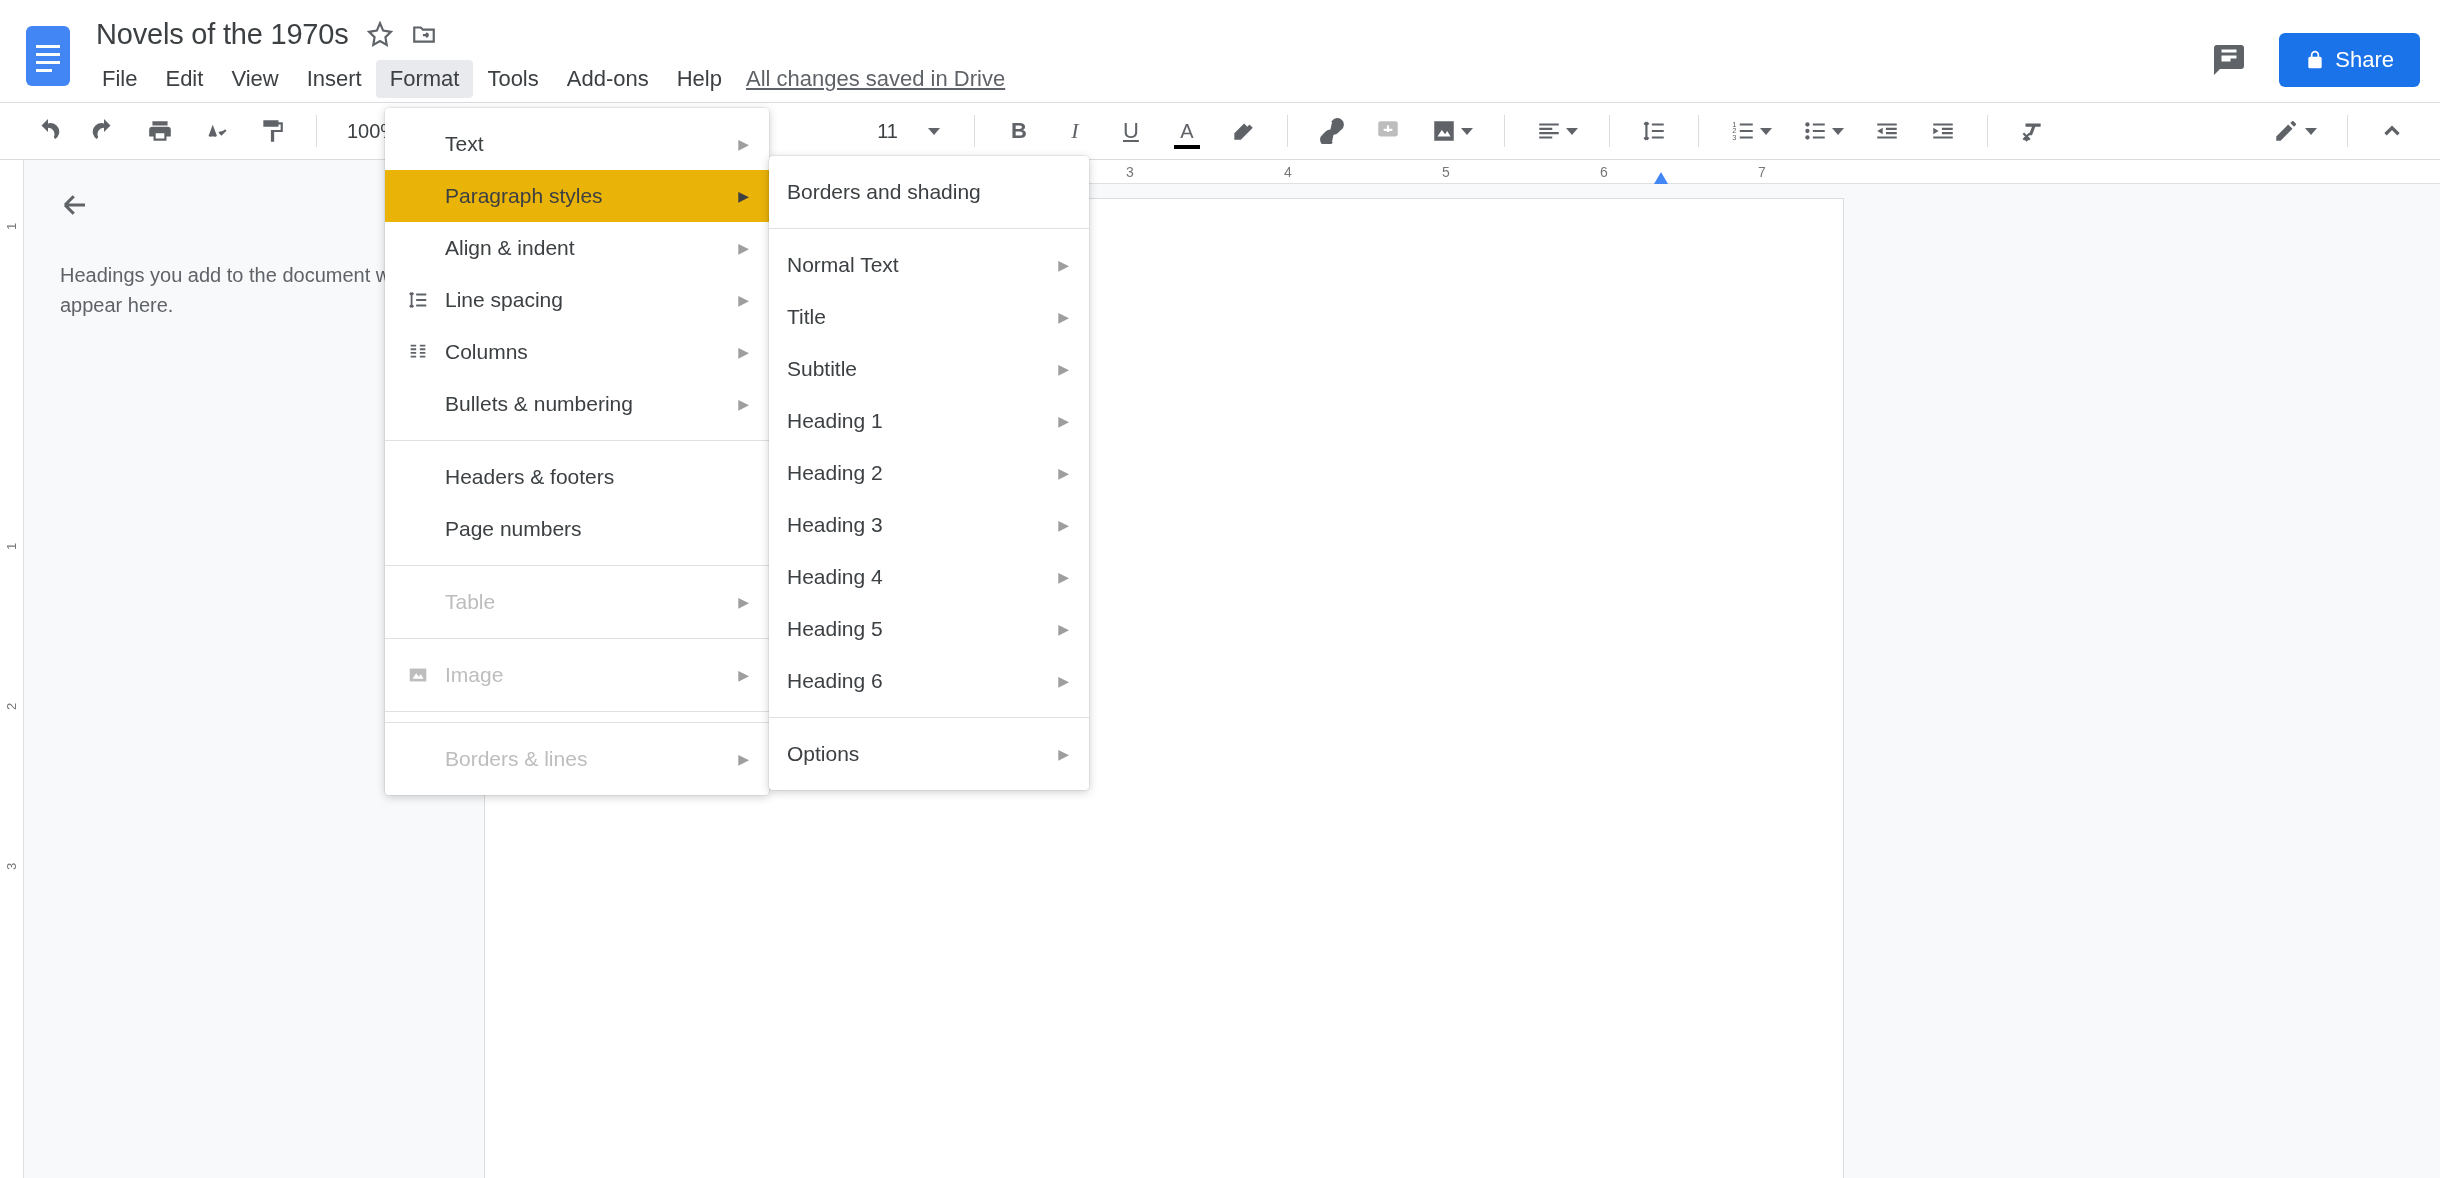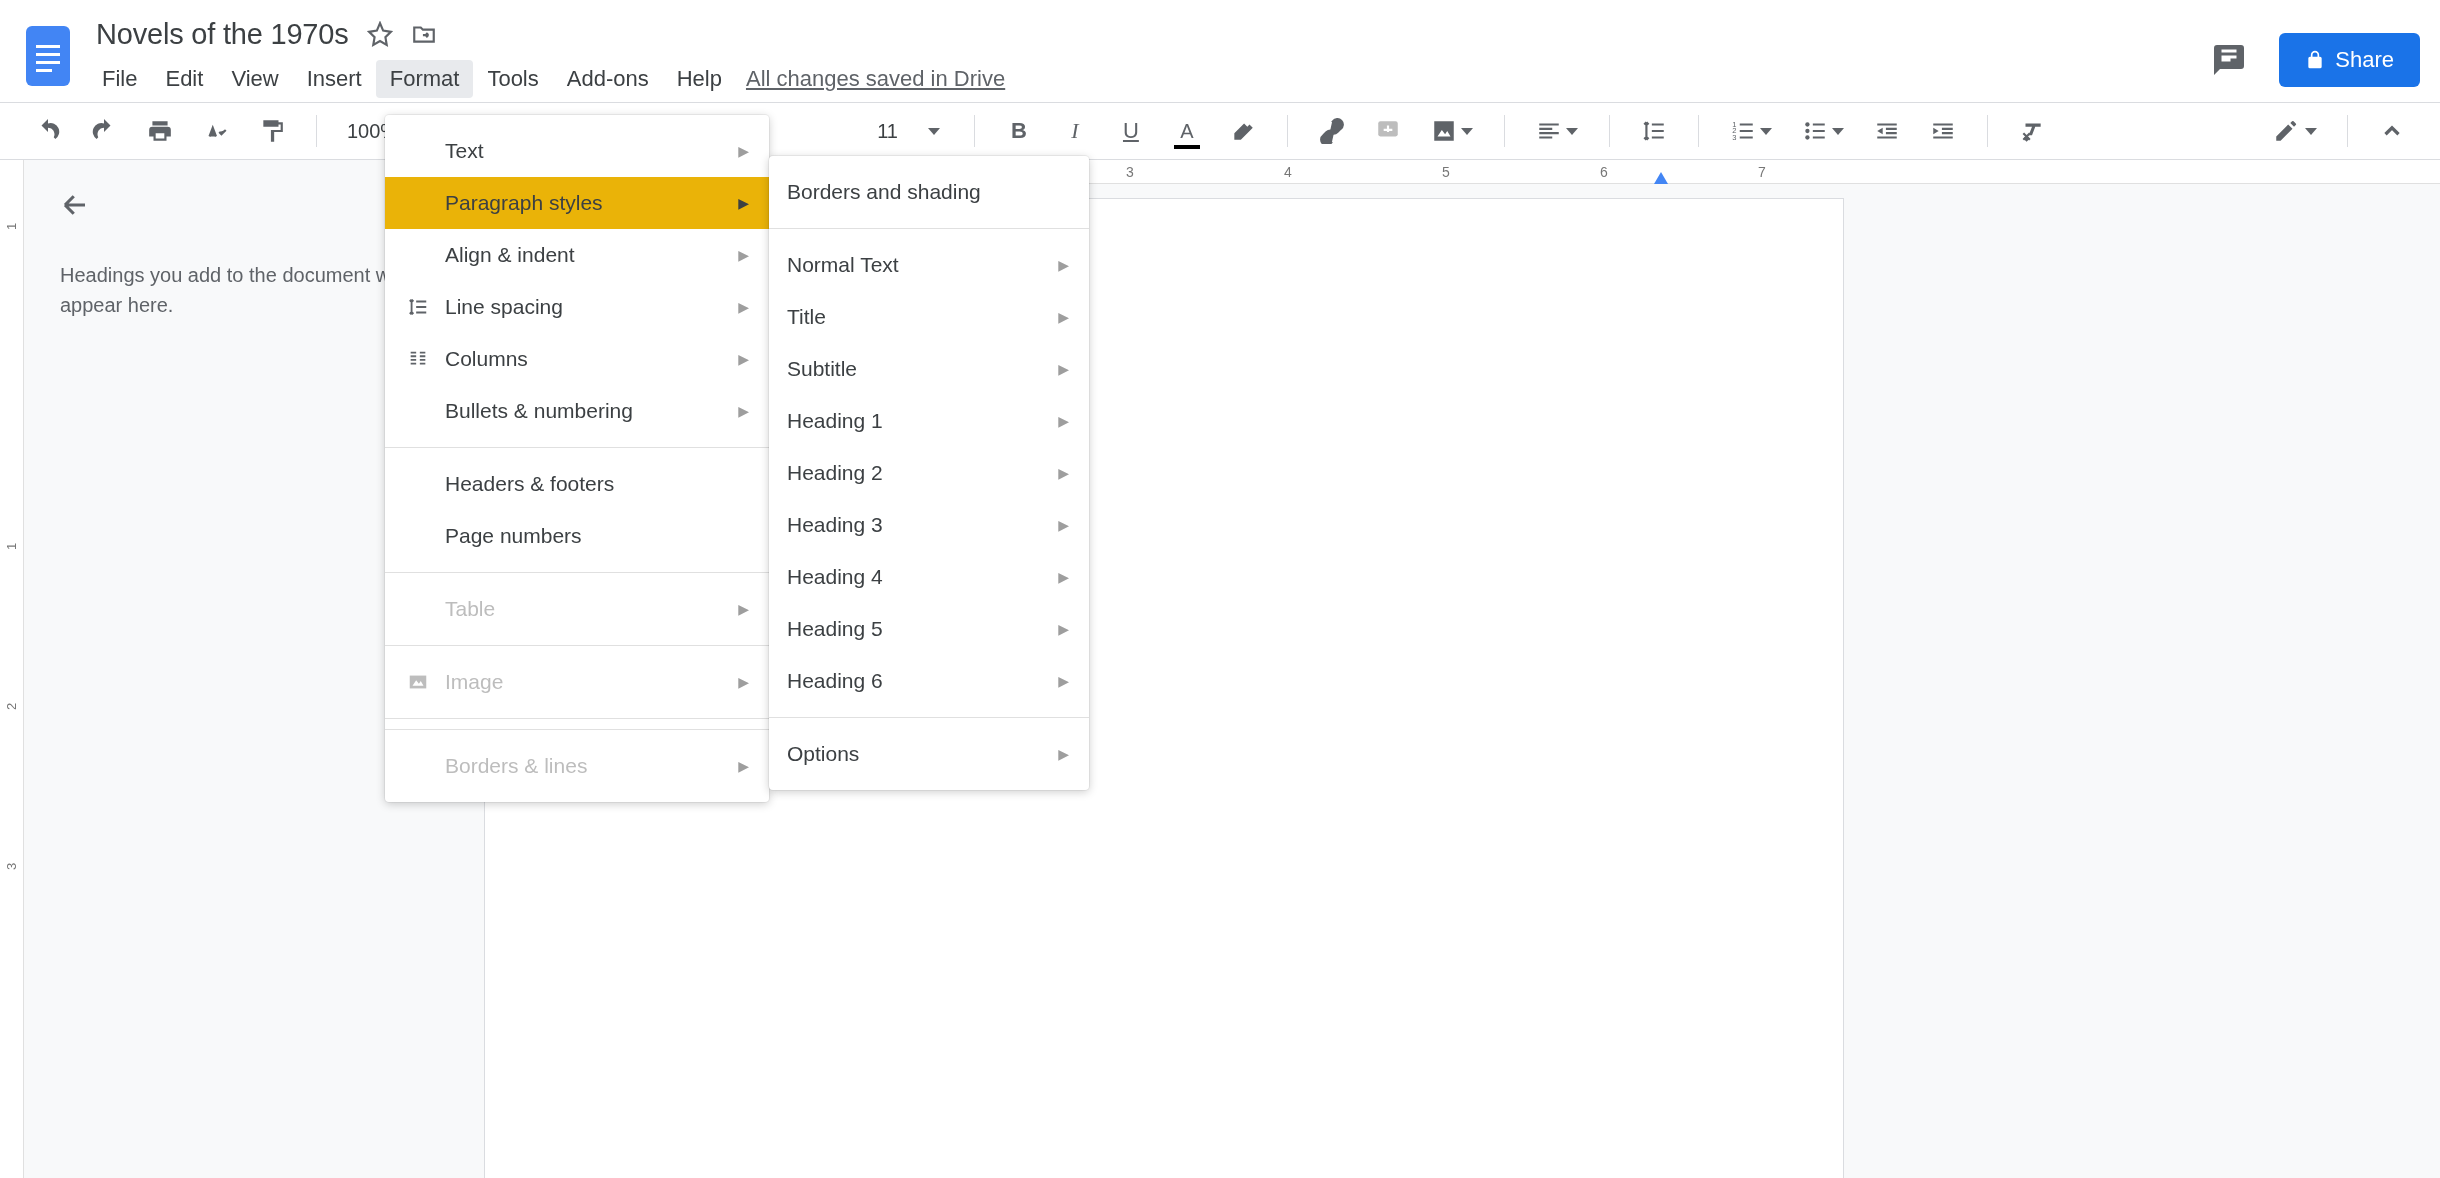--- a/index.html
+++ b/index.html
@@ -40,21 +40,21 @@
   .hruler-content { position: relative; height: 100%; }
   .hruler-num { position: absolute; top: 4px; }
   .outline-panel { width: 460px; padding: 30px 30px 0 36px; }
   .back-arrow { width: 30px; height: 30px; color: #5f6368; margin-bottom: 40px; }
   .outline-text { font-size: 20px; color: #5f6368; line-height: 1.5; }
   .page-area { position: absolute; left: 484px; top: 24px; right: 0; bottom: 0; overflow: hidden; }
   .page { width: 1360px; min-height: 1600px; background: #fff; border: 1px solid #dadce0; margin-top: 14px; }
 
   
   .menu { position: absolute; background: #fff; border-radius: 4px; box-shadow: 0 2px 10px rgba(0,0,0,0.2), 0 0 0 1px rgba(0,0,0,0.05); padding: 10px 0; z-index: 100; }
-  .format-menu { left: 385px; top: 115px; width: 384px; }
+  .format-menu { left: 385px; top: 108px; width: 384px; }
   .para-menu { left: 769px; top: 156px; width: 320px; }
   .m-item { display: flex; align-items: center; height: 52px; padding: 0 20px 0 18px; font-size: 21px; color: #3c4043; cursor: pointer; position: relative; }
   .m-item.highlight { background: #eab308; }
   .m-item.disabled { color: #bdbdbd; }
   .m-item .m-icon { width: 30px; height: 24px; margin-right: 12px; display: flex; align-items: center; justify-content: center; color: #5f6368; }
   .m-item .m-icon.empty { }
   .m-item .m-label { flex: 1; }
   .m-item .m-arrow { color: #9e9e9e; font-size: 14px; }
   .m-item .m-arrow.dark { color: #3c4043; }
   .m-item .m-shortcut { color: #5f6368; font-size: 19px; }

